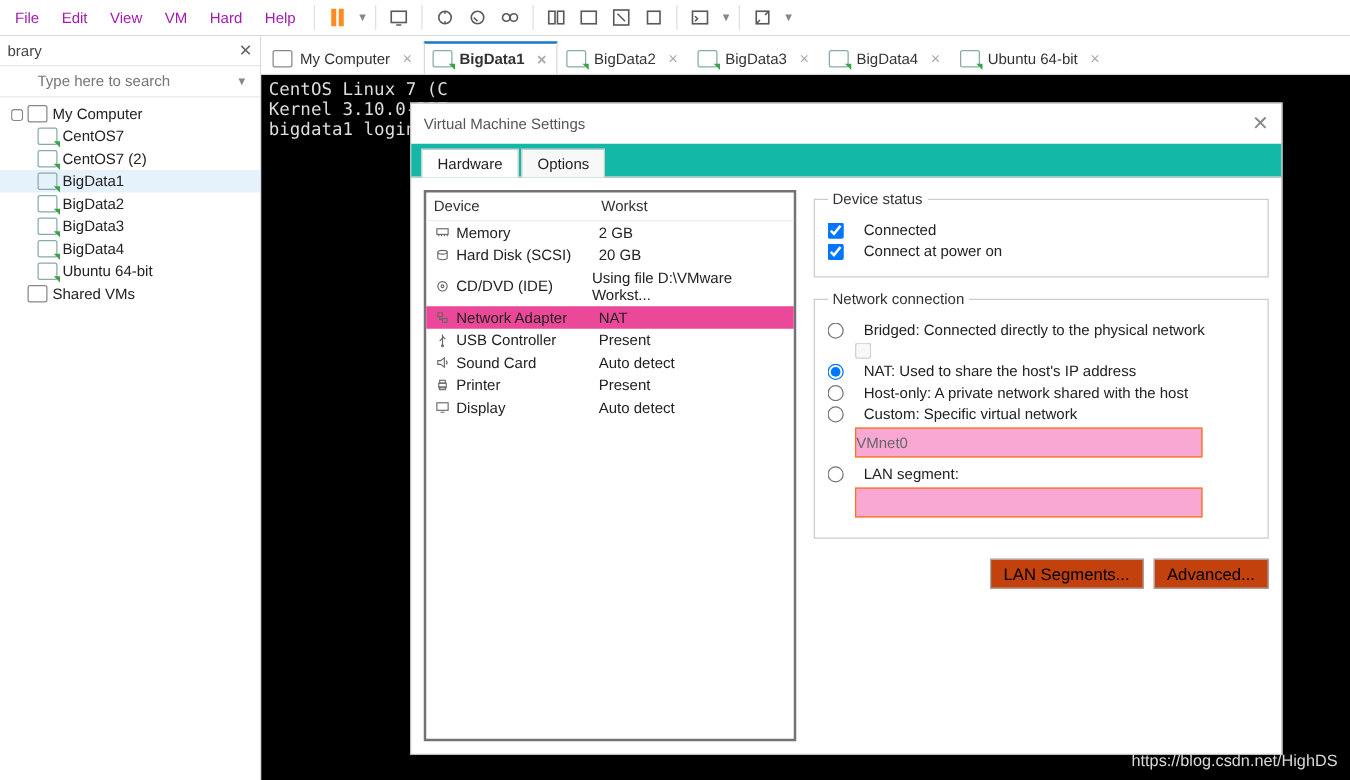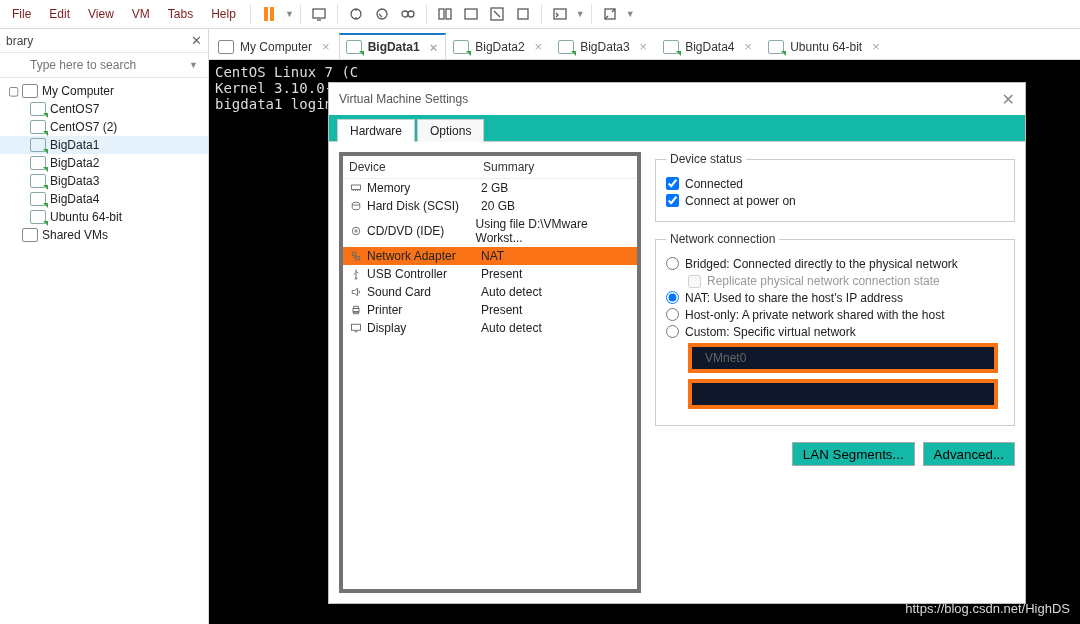--- a/index.html
+++ b/index.html
@@ -1,18 +1,18 @@
 <!DOCTYPE html>
 <html><head>
 <meta charset="utf-8">
 <style>
   html,body{margin:0;padding:0;font-family:"Segoe UI",Tahoma,sans-serif;font-size:12px;color:#222;background:#fff;height:100%;overflow:hidden}
   
   .menubar{display:flex;align-items:center;height:28px;border-bottom:1px solid #d9d9d9;background:#fff;padding:0 4px;gap:2px}
-  .menubar .menu-item{padding:3px 8px;color:#7f1d1d}
+  .menubar .menu-item{padding:3px 8px;color:#a21caf}
   .menubar .sep{width:1px;height:20px;background:#e0e0e0;margin:0 4px}
   .toolbar-btn{width:24px;height:24px;display:flex;align-items:center;justify-content:center;color:#5a5a5a}
   .toolbar-btn svg{width:16px;height:16px;stroke:#5a5a5a;fill:none;stroke-width:1.3}
   .pause-icon span{display:inline-block;width:4px;height:14px;background:#ff8a1f;margin:0 1px}
   .drop{color:#888;font-size:9px;margin-left:2px}
   
   .main{display:flex;height:calc(100% - 28px)}
   .sidebar{width:208px;border-right:1px solid #d9d9d9;display:flex;flex-direction:column;background:#fff}
   .sidebar-head{display:flex;align-items:center;justify-content:space-between;padding:4px 6px;border-bottom:1px solid #e7e7e7;color:#444}
   .sidebar-head .close{color:#666;font-size:13px}
@@ -36,49 +36,49 @@
   .console{flex:1;background:#000;color:#ddd;font-family:Consolas,monospace;font-size:14px;padding:4px 6px;position:relative}
   .console .line{white-space:pre}
   
   .dialog{position:absolute;left:328px;top:82px;width:696px;height:520px;background:#fff;border:1px solid #bfbfbf;box-shadow:2px 2px 8px rgba(0,0,0,0.25);display:flex;flex-direction:column}
   .dlg-title{height:32px;display:flex;align-items:center;justify-content:space-between;padding:0 10px;color:#555}
   .dlg-title .close{font-size:16px;color:#888}
   .dlg-tabs{display:flex;align-items:flex-end;padding:0 8px;border-bottom:1px solid #ccc;background:#14b8a6;height:26px}
   .dlg-tab{padding:4px 12px;border:1px solid #ccc;border-bottom:none;margin-right:2px;background:#f8f8f8;position:relative;top:1px}
   .dlg-tab.active{background:#fff}
   .dlg-body{flex:1;display:flex;padding:10px;gap:14px}
-  .dev-list{width:294px;border:4px solid #737373}
+  .dev-list{width:294px;border:2px solid #737373}
   .dev-head{display:flex;padding:4px 6px;color:#333;border-bottom:1px solid #eee}
   .dev-head .c1{width:134px}
   .dev-row{display:flex;align-items:center;padding:2px 6px;gap:6px}
-  .dev-row.sel{background:#f97316}
+  .dev-row.sel{background:#ec4899}
   .dev-row .c1{width:126px;display:flex;align-items:center;gap:4px}
   .dev-ico{width:14px;height:12px;display:inline-block}
   .dev-ico svg{width:14px;height:12px;stroke:#666;fill:none;stroke-width:1.2}
   .dev-right{flex:1;display:flex;flex-direction:column;font-size:12px}
   fieldset{border:1px solid #ccc;margin:0 0 10px 0;padding:8px 10px 10px}
   legend{padding:0 4px;color:#333}
-  label.opt{display:flex;align-items:flex-start;gap:6px;margin:3px 0;color:#222}
+  label.opt{display:flex;align-items:flex-end;gap:16px;margin:3px 0;color:#222}
   label.opt input{margin:0}
   .sub{margin-left:22px;color:#999;display:flex;align-items:center;gap:6px}
   .sub input[type=checkbox]{margin:0}
-  .combo{width:276px;height:22px;background:#0f172a;border:4px solid #f97316;color:#666;padding:0 13px;display:flex;align-items:center;margin:4px 0 6px 22px}
+  .combo{width:276px;height:22px;background:#f9a8d4;border:1px solid #f97316;color:#666;padding:0 0;display:flex;align-items:center;margin:4px 0 6px 22px}
   .btn-row{display:flex;justify-content:flex-end;gap:8px;margin-top:6px}
-  .btn{height:24px;padding:0 10px;border:1px solid #a8a8a8;background:#14b8a6}
+  .btn{height:24px;padding:0 10px;border:1px solid #a8a8a8;background:#c2410c}
   .watermark{position:absolute;right:10px;bottom:8px;color:#d9d9d9;font-size:13px}
 </style>
 </head>
 <body>
 
 <div class="menubar">
   <span class="menu-item">File</span>
   <span class="menu-item">Edit</span>
   <span class="menu-item">View</span>
   <span class="menu-item">VM</span>
-  <span class="menu-item">Tabs</span>
+  <span class="menu-item">Hard</span>
   <span class="menu-item">Help</span>
   <span class="sep"></span>
   <span class="toolbar-btn pause-icon">
       <span></span>
       <span></span>
     </span>
   <span class="drop">▼</span>
   <span class="sep"></span>
   <span class="toolbar-btn">
       <svg viewBox="0 0 16 16">
@@ -252,21 +252,21 @@
   </div>
   <div class="dlg-tabs">
     <div class="dlg-tab active">Hardware</div>
     <div class="dlg-tab">Options</div>
   </div>
   <div class="dlg-body">
 
     <div class="dev-list">
       <div class="dev-head">
           <span class="c1">Device</span>
-          <span>Summary</span>
+          <span>Workst</span>
         </div>
       <div id="dev-rows">
           <div class="dev-row">
             <span class="c1">
               <span class="dev-ico"><svg viewBox="0 0 16 16">
                   <rect x="2" y="4" width="12" height="6"></rect>
                   <path d="M4 10v2M7 10v2M10 10v2M13 10v2"></path>
                 </svg></span>
               <span>Memory</span>
             </span>
@@ -360,37 +360,40 @@
           </label>
       </fieldset>
       <fieldset>
         <legend>Network connection</legend>
         <label class="opt">
             <input type="radio" name="net" style="">
             <span>Bridged: Connected directly to the physical network</span>
           </label>
         <div class="sub">
             <input type="checkbox" disabled="" style="">
-            <span>Replicate physical network connection state</span>
           </div>
         <label class="opt">
             <input type="radio" name="net" checked="" style="">
             <span>NAT: Used to share the host's IP address</span>
           </label>
         <label class="opt">
             <input type="radio" name="net" style="">
             <span>Host-only: A private network shared with the host</span>
           </label>
         <label class="opt">
             <input type="radio" name="net" style="">
             <span>Custom: Specific virtual network</span>
           </label>
         <div class="combo">
             <span>VMnet0</span>
           </div>
+        <label class="opt">
+            <input type="radio" name="net" style="">
+            <span>LAN segment:</span>
+          </label>
         <div class="combo"></div>
       </fieldset>
       <div class="btn-row">
         <button class="btn">LAN Segments...</button>
         <button class="btn">Advanced...</button>
       </div>
     </div>
   </div>
 </div>
 

